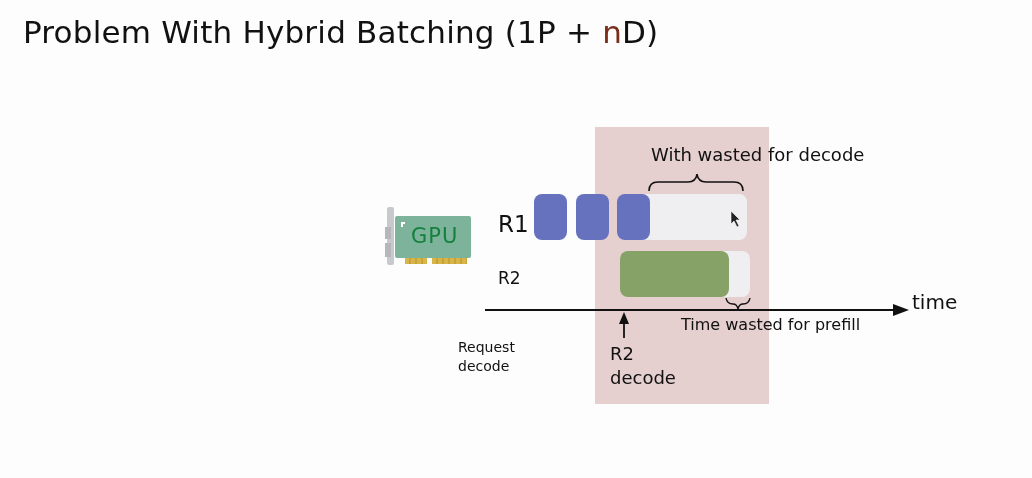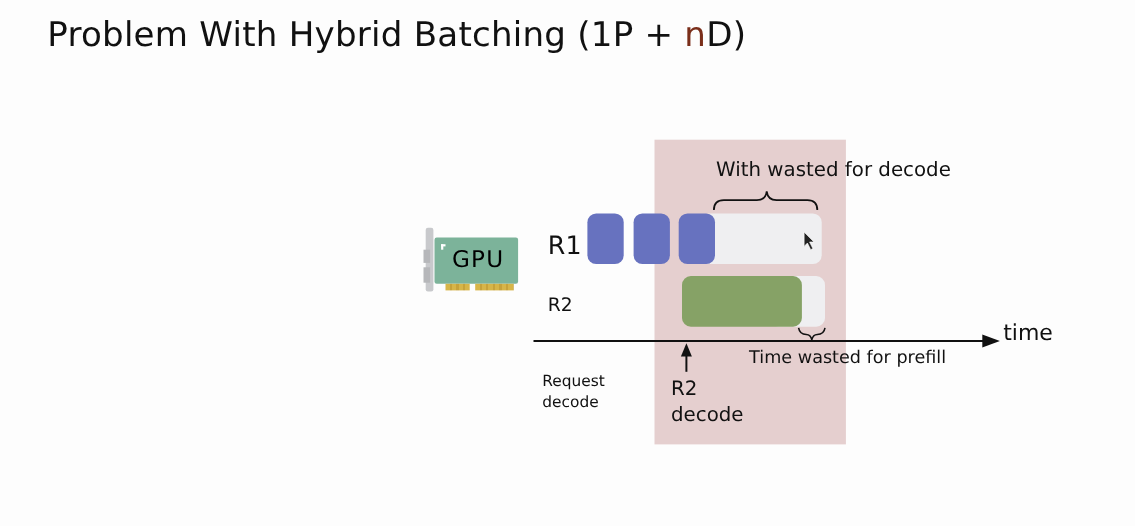--- a/index.html
+++ b/index.html
@@ -1,18 +1,18 @@
 <!DOCTYPE html>
 <html><head>
 <meta charset="utf-8">
 <style>
   html, body { margin:0; padding:0; }
   body { width:1032px; height:478px; background:#fdfdfd; position:relative; overflow:hidden;
          font-family:"DejaVu Sans", sans-serif; color:#111; }
-  .title { position:absolute; left:23px; top:14px; font-size:31px; font-weight:400; letter-spacing:0.2px; white-space:nowrap;margin-left:20px; }
+  .title { position:absolute; left:23px; top:14px; font-size:31px; font-weight:400; letter-spacing:0.2px; white-space:nowrap; }
   .title .accent { color:#7a2e1a; }
   .pink { position:absolute; left:595px; top:127px; width:174px; height:277px; background:#e5cfcf; }
   .lbl { position:absolute; white-space:nowrap; }
   .blk { position:absolute; border-radius:8px; }
   .blue { background:#6772bf; }
   .green { background:#86a266; }
   .grey { background:#efeff1; }
   svg { position:absolute; left:0; top:0; }
 </style>
 </head>
@@ -22,21 +22,21 @@
 
 <div class="pink"></div>
 
 <div style="position:absolute;left:385px;top:205px;width:90px;height:62px;">
   <div style="position:absolute;left:2px;top:2px;width:7px;height:58px;background:#c8c9cc;border-radius:2px;"></div>
   <div style="position:absolute;left:0;top:22px;width:6px;height:12px;background:#b6b7ba;"></div>
   <div style="position:absolute;left:0;top:38px;width:6px;height:14px;background:#b6b7ba;"></div>
   <div style="position:absolute;left:10px;top:11px;width:76px;height:42px;background:#7cb39a;border-radius:2px;"></div>
   <div style="position:absolute;left:16px;top:17px;width:4px;height:2px;background:#fff;"></div>
   <div style="position:absolute;left:16px;top:17px;width:2px;height:5px;background:#fff;"></div>
-  <div style="position:absolute;left:26px;top:19px;color:#000000;font-size:21px;letter-spacing:1px;">GPU</div>
+  <div style="position:absolute;left:26px;top:19px;color:#15803d;font-size:21px;letter-spacing:1px;">GPU</div>
   <div style="position:absolute;left:20px;top:53px;width:22px;height:6px;background:repeating-linear-gradient(90deg,#d7b548 0 4px,#c7a23a 4px 6px);"></div>
   <div style="position:absolute;left:47px;top:53px;width:35px;height:6px;background:repeating-linear-gradient(90deg,#d7b548 0 4px,#c7a23a 4px 6px);"></div>
 </div>
 
 <div class="lbl" style="left:498px;top:211px;font-size:23px;">R1</div>
 <div class="lbl" style="left:498px;top:268px;font-size:17px;">R2</div>
 
 <div class="blk grey" style="left:637px;top:194px;width:110px;height:46px;"></div>
 <div class="blk blue" style="left:534px;top:194px;width:33px;height:46px;"></div>
 <div class="blk blue" style="left:576px;top:194px;width:33px;height:46px;"></div>
@@ -56,20 +56,20 @@
 
   <line x1="624" y1="338" x2="624" y2="320" stroke="#111" stroke-width="1.8"></line>
   <polygon points="619,324 624,312 629,324" fill="#111"></polygon>
 
   <path d="M731 211 L731 224 L734 221 L737 227 L739 226 L736 220 L740 220 Z" fill="#222" stroke="#fff" stroke-width="0.6"></path>
 </svg>
 
 <div class="lbl" style="left:651px;top:144px;font-size:18px;">With wasted for decode</div>
 <div class="lbl" style="left:912px;top:290px;font-size:20px;">time</div>
 <div class="lbl" style="left:681px;top:315px;font-size:16px;">Time wasted for prefill</div>
-<div class="lbl" style="left:493px;top:338px;font-size:14px;line-height:19px;">
+<div class="lbl" style="left:458px;top:338px;font-size:14px;line-height:19px;">
   <div>Request</div>
   <div>decode</div>
 </div>
 <div class="lbl" style="left:610px;top:342px;font-size:18px;line-height:24px;">
   <div>R2</div>
   <div>decode</div>
 </div>
 
 </body></html>

